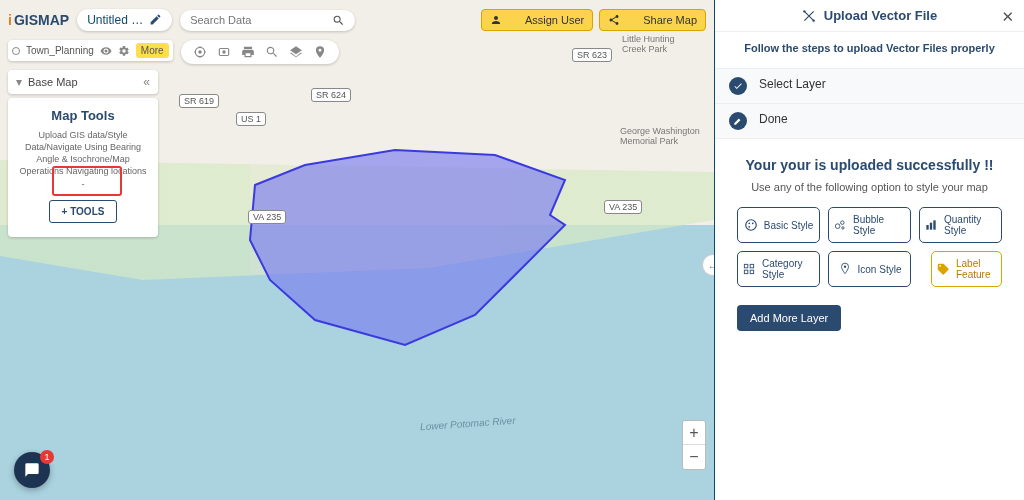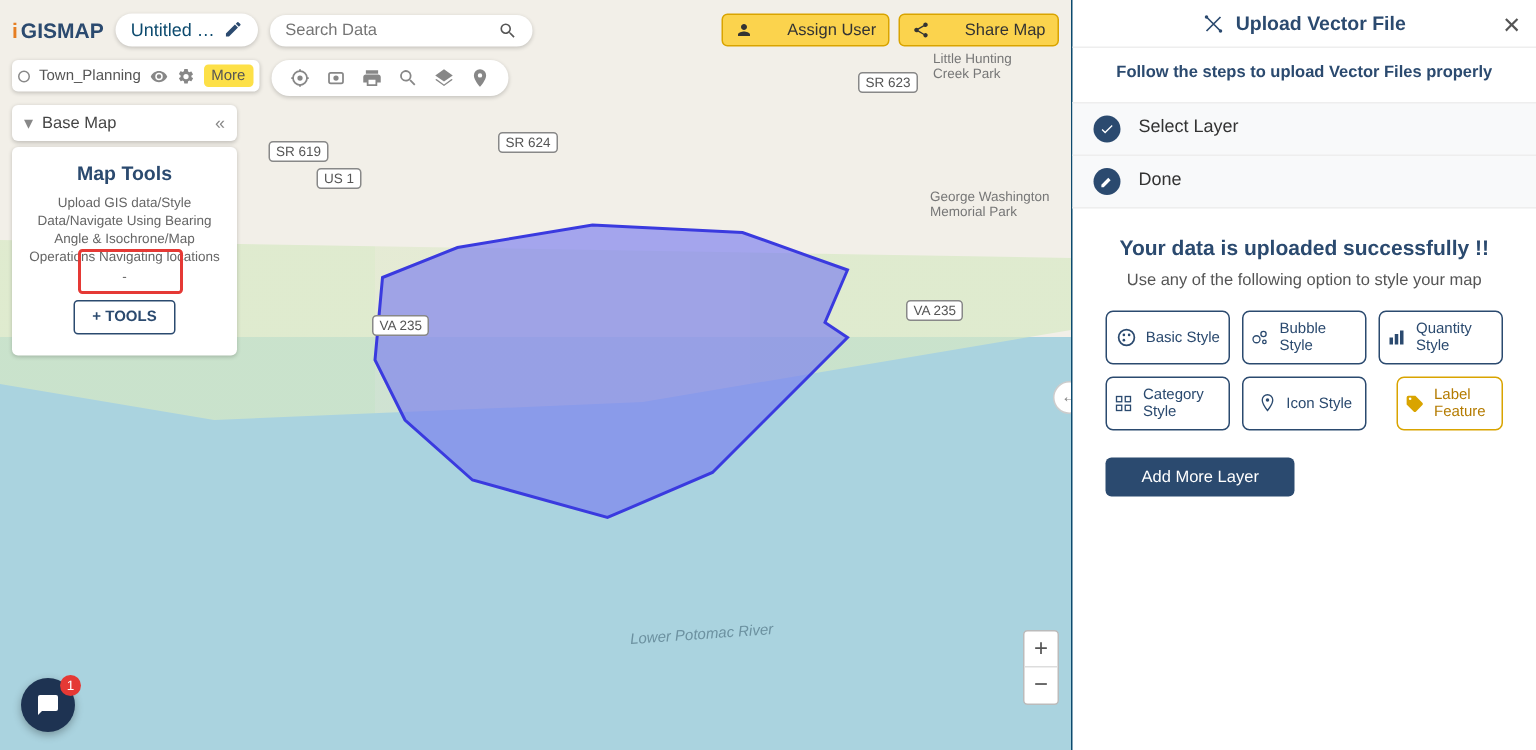--- a/index.html
+++ b/index.html
@@ -168,39 +168,39 @@
   }
   .style-grid .sbtn {
     border:1px solid #2b4a6f; border-radius:5px; padding:6px 4px; display:flex; align-items:center; gap:6px;
     font-size:10px; color:#2b4a6f; cursor:pointer; justify-content:center; min-height:34px;
   }
   .style-grid .sbtn.accent { border-color:#d9a400; color:#b47b00;margin-left:12px; }
   .style-grid .sbtn .ic { width:14px; height:14px; flex-shrink:0; }
   .sbtn .lbl { line-height:1.1; text-align:left; }
 
   .add-layer-btn {
-    margin:4px 0 0 22px; background:#2b4a6f; color:#fff; font-size:11px; padding:7px 24px;
+    margin:4px 0 0 22px; background:#2b4a6f; color:#fff; font-size:11px; padding:7px 13px;
     border:none; border-radius:4px; cursor:pointer; align-self:flex-start;
   }
 </style>
 </head>
 <body>
 
 <div class="map-bg">
   <div class="land-green"></div>
 
   <div class="polygon-overlay">
     <svg viewBox="0 0 330 210">
       <path d="M10 40 L60 20 L150 5 L250 10 L320 35 L305 70 L320 80 L280 120 L230 170 L160 200 L70 175 L25 135 L5 95 Z" fill="#7a7cf0" fill-opacity="0.65" stroke="#3a3adf" stroke-width="2"></path>
     </svg>
   </div>
 
-  <span class="road-shield" style="left:211px; top:112px;">US 1</span>
+  <span class="road-shield" style="left:236px; top:112px;">US 1</span>
   <span class="road-shield" style="left:179px; top:94px;">SR 619</span>
-  <span class="road-shield" style="left:311px; top:88px;margin-left:21px;">SR 624</span>
+  <span class="road-shield" style="left:311px; top:88px;">SR 624</span>
   <span class="road-shield" style="left:548px; top:48px;margin-left:24px;">SR 623</span>
   <span class="road-shield" style="left:248px; top:210px;">VA 235</span>
   <span class="road-shield" style="left:604px; top:200px;">VA 235</span>
 
   <span class="river-label">Lower Potomac River</span>
   <span class="map-note" style="left:234px; top:40px;">Fort Belvoir</span>
   <span class="map-note" style="left:622px; top:34px; width:70px;">Little Hunting Creek Park</span>
   <span class="map-note" style="left:620px; top:126px; width:88px;">George Washington Memorial Park</span>
 </div>
 
@@ -326,21 +326,21 @@
   </div>
   <div class="step">
     <span class="circ">
         <svg viewBox="0 0 24 24">
           <path fill="#fff" d="M3 17.25V21h3.75L17.81 9.94l-3.75-3.75L3 17.25z"></path>
         </svg>
       </span>
     <span>Done</span>
   </div>
 
-  <div class="success-msg">Your data is uploaded successfully !!</div>
+  <div class="success-msg">Your your is uploaded successfully !!</div>
   <div class="hint">Use any of the following option to style your map</div>
 
   <div class="style-grid">
     <div class="sbtn">
       <svg class="ic" viewBox="0 0 24 24">
           <circle cx="12" cy="12" r="9" fill="none" stroke="#2b4a6f" stroke-width="2"></circle>
           <circle cx="9" cy="9" r="1.5" fill="#2b4a6f"></circle>
           <circle cx="15" cy="9" r="1.5" fill="#2b4a6f"></circle>
           <circle cx="9" cy="15" r="1.5" fill="#2b4a6f"></circle>
         </svg>

